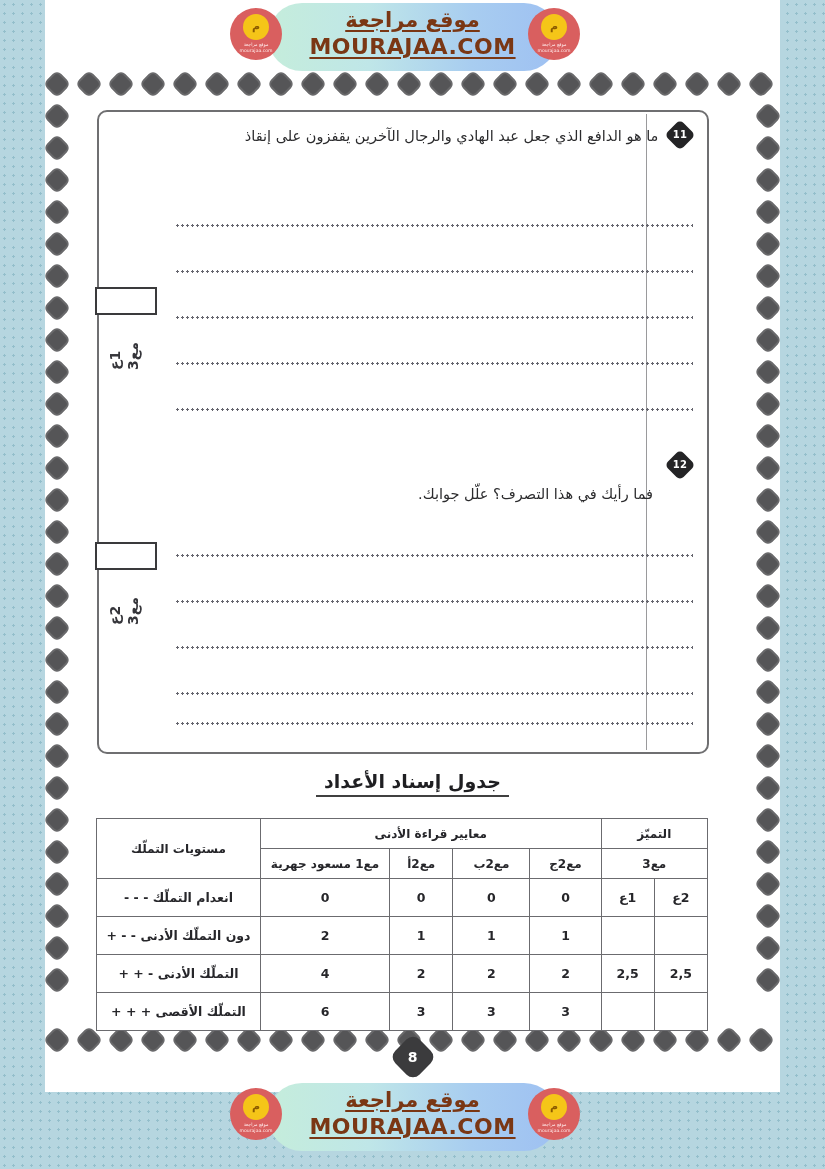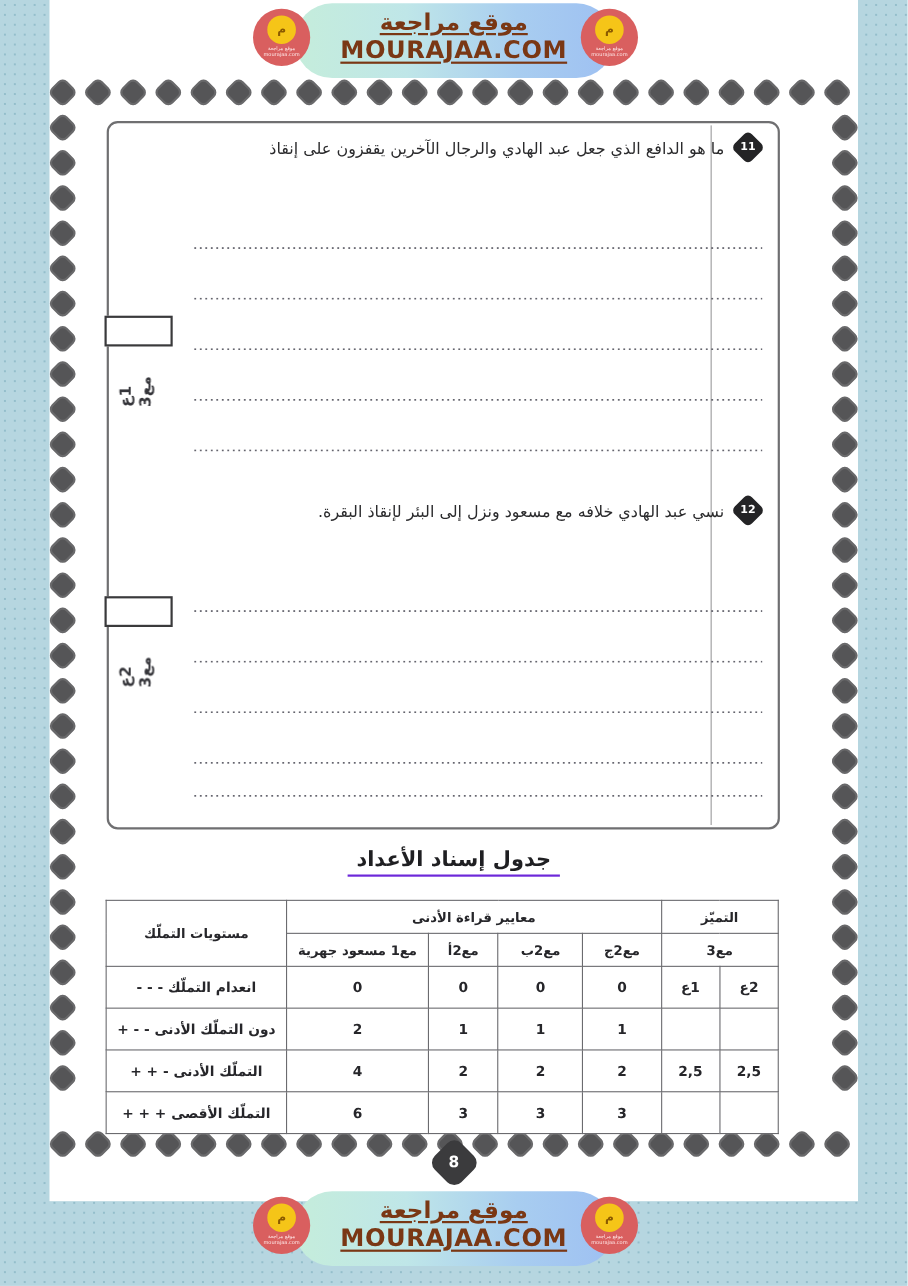--- a/index.html
+++ b/index.html
@@ -82,21 +82,21 @@
     transform:rotate(-90deg);transform-origin:left top;
     font-size:14px;color:#35353a;white-space:nowrap;filter:blur(.3px);
     font-weight:600;
   }
 
   
   .tbl-title{
     position:absolute;left:0;right:0;top:770px;text-align:center;
     font-size:19px;color:#1f1f22;font-weight:700;filter:blur(.3px);
   }
-  .tbl-title span{border-bottom:2px solid #6d28d9;padding:0 8px 3px 8px;}
+  .tbl-title span{border-bottom:2px solid #404040;padding:0 8px 3px 8px;}
 
   table.grades{
     position:absolute;left:96px;top:818px;width:612px;
     border-collapse:collapse;background:#fff;
     filter:blur(.25px);
   }
   table.grades td,table.grades th{
     border:1px solid #6b6b6f;
     text-align:center;vertical-align:middle;
     color:#26262a;font-weight:600;
@@ -291,22 +291,22 @@
   <div class="dots" style="right:14px;top:158px;width:518px;"></div>
   <div class="dots" style="right:14px;top:204px;width:518px;"></div>
   <div class="dots" style="right:14px;top:250px;width:518px;"></div>
   <div class="dots" style="right:14px;top:296px;width:518px;"></div>
 
   <div class="q-block" style="top:340px;">
     <div class="q-line">
       <span class="qnum">
         <i></i><b>12</b>
       </span>
-      <span>نسي عبد الهادي خلافه مع مسعود ونزل إلى البئر لإنقاذ البقرة.</span>
-    </div>
+    </div>
+    <div class="q-line indent">فما رأيك في هذا التصرف؟ علّل جوابك.</div>
   </div>
 
   <div class="dots" style="right:14px;top:442px;width:518px;"></div>
   <div class="dots" style="right:14px;top:488px;width:518px;"></div>
   <div class="dots" style="right:14px;top:534px;width:518px;"></div>
   <div class="dots" style="right:14px;top:580px;width:518px;"></div>
   <div class="dots" style="right:14px;top:610px;width:518px;"></div>
 </div>
 
 <div class="scorebox" style="left:99px;top:287px;">

